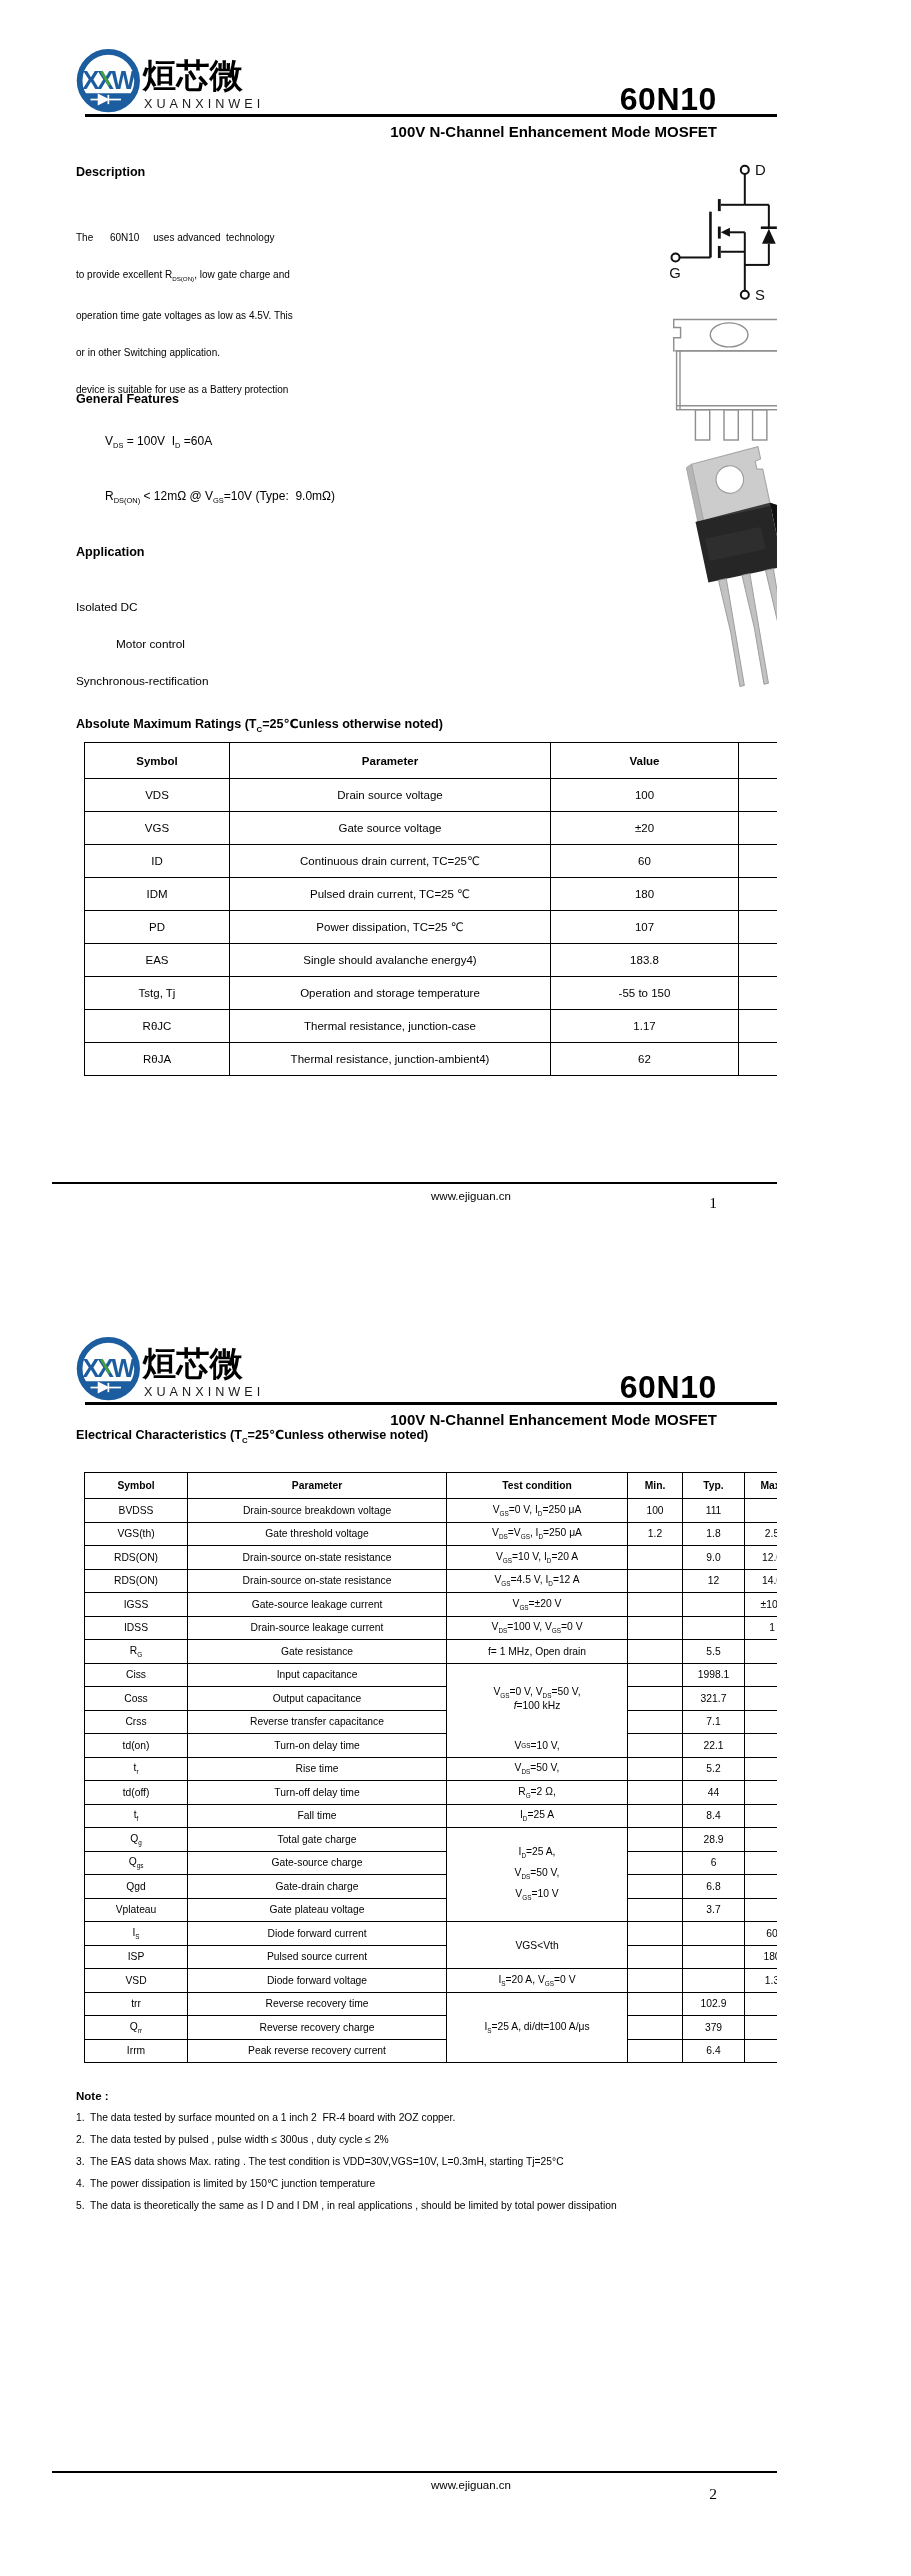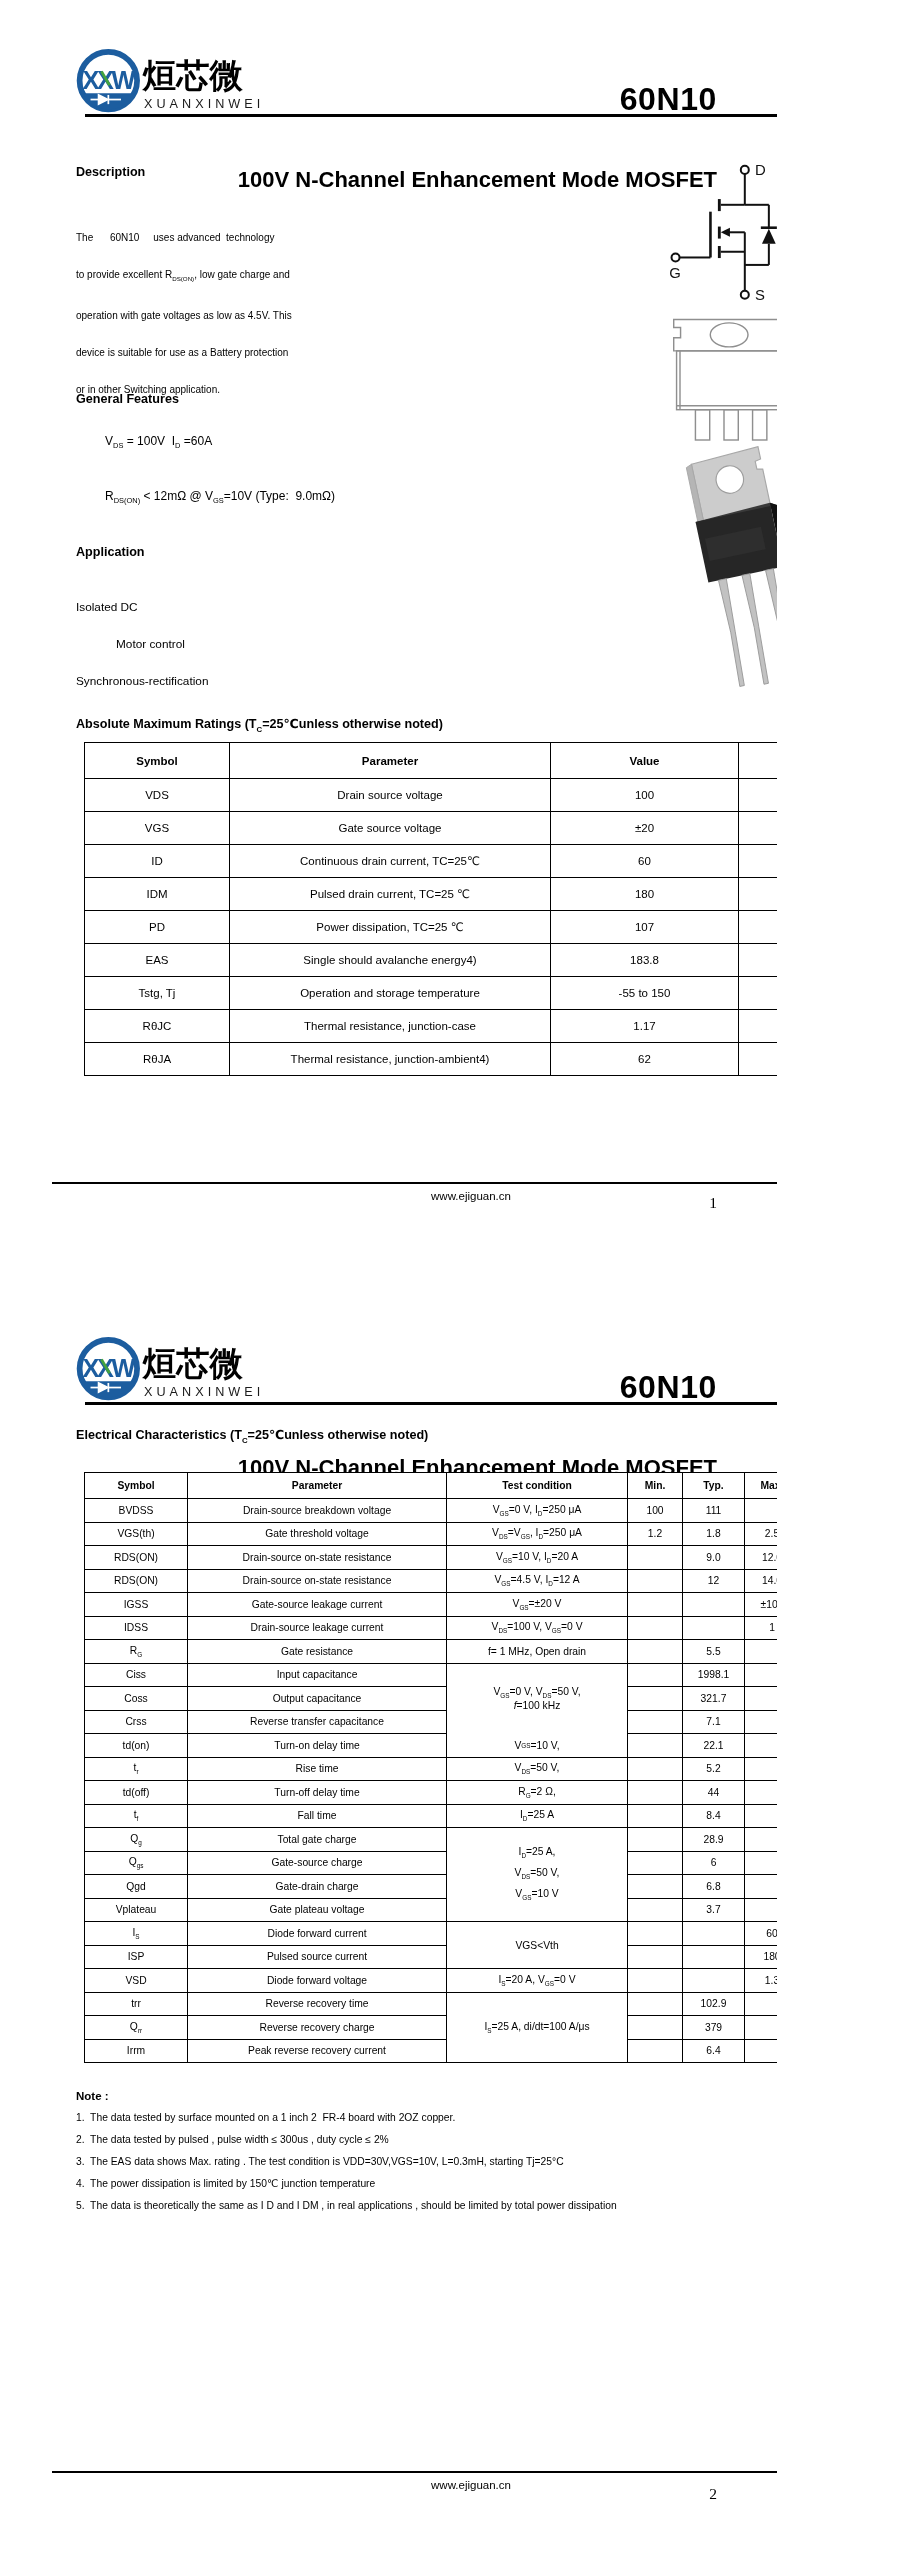--- a/index.html
+++ b/index.html
@@ -2,21 +2,21 @@
 <html style="font-size:9.2px"><head>
 <meta charset="utf-8">
 <style>
   html,body{margin:0;padding:0;background:#fff;}
   body{width:911px;font-family:"Liberation Sans","DejaVu Sans",sans-serif;color:#000;}
   .page{position:relative;width:777px;height:1288px;background:#fff;overflow:hidden;}
   .abs{position:absolute;}
   
   .model{font-size:32px;font-weight:bold;letter-spacing:0.6px;}
   .hrule{background:#000;height:3.4px;}
-  .subtitle{font-size:22px;font-weight:bold;margin-top:44px;}
+  .subtitle{font-size:15px;font-weight:bold;}
   .sect-head{font-size:12.6px;font-weight:bold;}
   
   .desc-line{font-size:10px;line-height:37px;white-space:pre;}
   .feat-line{font-size:12px;white-space:pre;margin-left:29px;}
   .app-line{font-size:11.8px;}
   
   table{border-collapse:collapse;table-layout:fixed;background:#fff;}
   .t-abs{width:766px;}
   .t-abs th,.t-abs td{border:1.1px solid #000;border-top-width:1.7px;border-bottom-width:1.7px;
     text-align:center;vertical-align:middle;padding:0;font-size:11.5px;}
@@ -61,23 +61,23 @@
   </svg>
 
   <div class="abs model" style="right:60px;top:81px;">60N10</div>
   <div class="abs hrule" style="left:85px;top:114px;width:767px;"></div>
   <div class="abs subtitle" style="right:60px;top:123px;">100V N-Channel Enhancement Mode MOSFET</div>
 
   <div class="abs sect-head" style="left:76px;top:165px;">Description</div>
   <div class="abs" style="left:76px;top:219px;">
     <div class="desc-line">The      60N10     uses advanced  technology</div>
     <div class="desc-line">to provide excellent R<sub>DS(ON)</sub>, low gate charge and</div>
-    <div class="desc-line">operation with gate voltages as low as 4.5V. This</div>
+    <div class="desc-line">operation time gate voltages as low as 4.5V. This</div>
+    <div class="desc-line">or in other Switching application.</div>
     <div class="desc-line">device is suitable for use as a Battery protection</div>
-    <div class="desc-line">or in other Switching application.</div>
   </div>
 
   <div class="abs sect-head" style="left:76px;top:392px;">General Features</div>
   <div class="abs feat-line" style="left:76px;top:434px;">V<sub>DS</sub> = 100V  I<sub>D</sub> =60A</div>
   <div class="abs feat-line" style="left:76px;top:489px;">R<sub>DS(ON)</sub> &lt; 12mΩ @ V<sub>GS</sub>=10V (Type:  9.0mΩ)</div>
 
   <div class="abs sect-head" style="left:76px;top:545px;">Application</div>
   <div class="abs app-line" style="left:76px;top:600px;">Isolated DC</div>
   <div class="abs app-line" style="left:76px;top:637px;margin-left:40px;">Motor control</div>
   <div class="abs app-line" style="left:76px;top:674px;">Synchronous-rectification</div>

